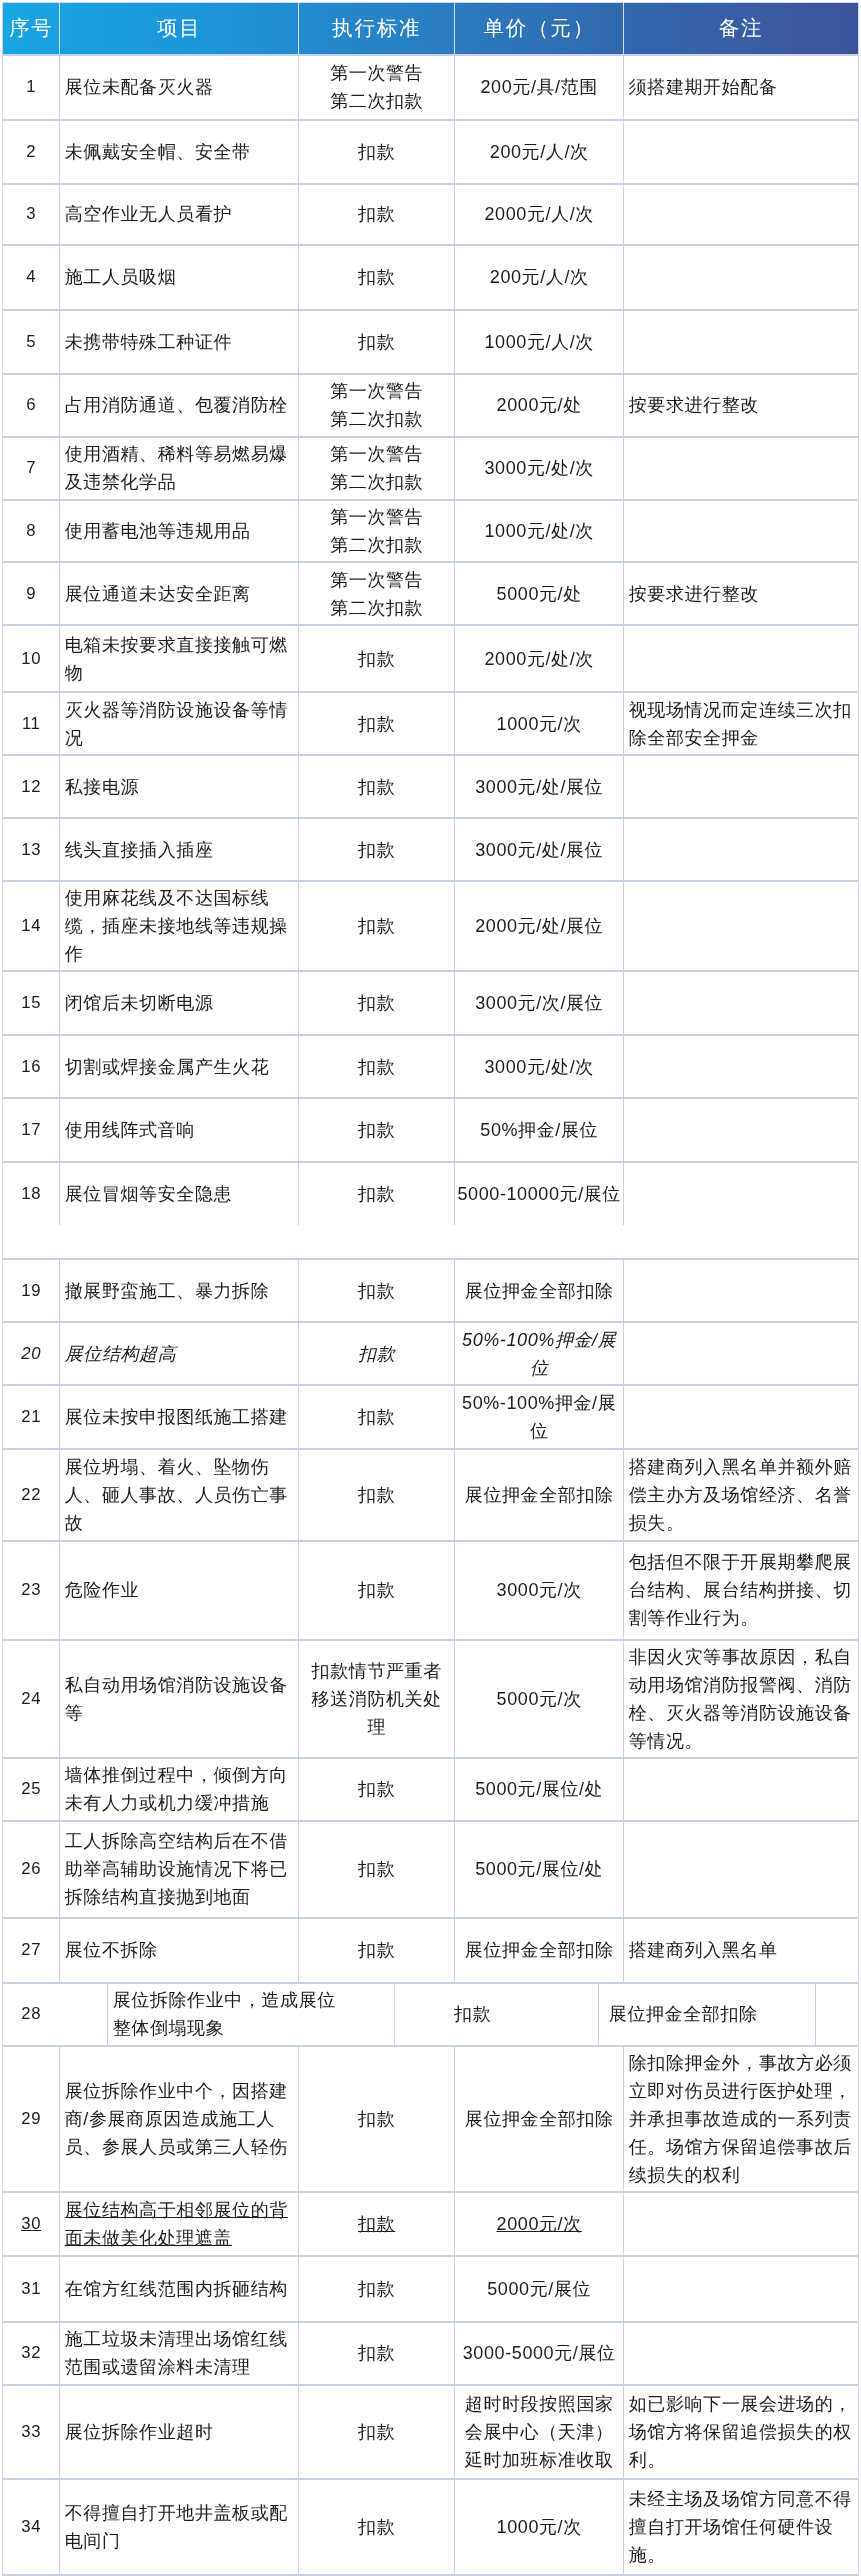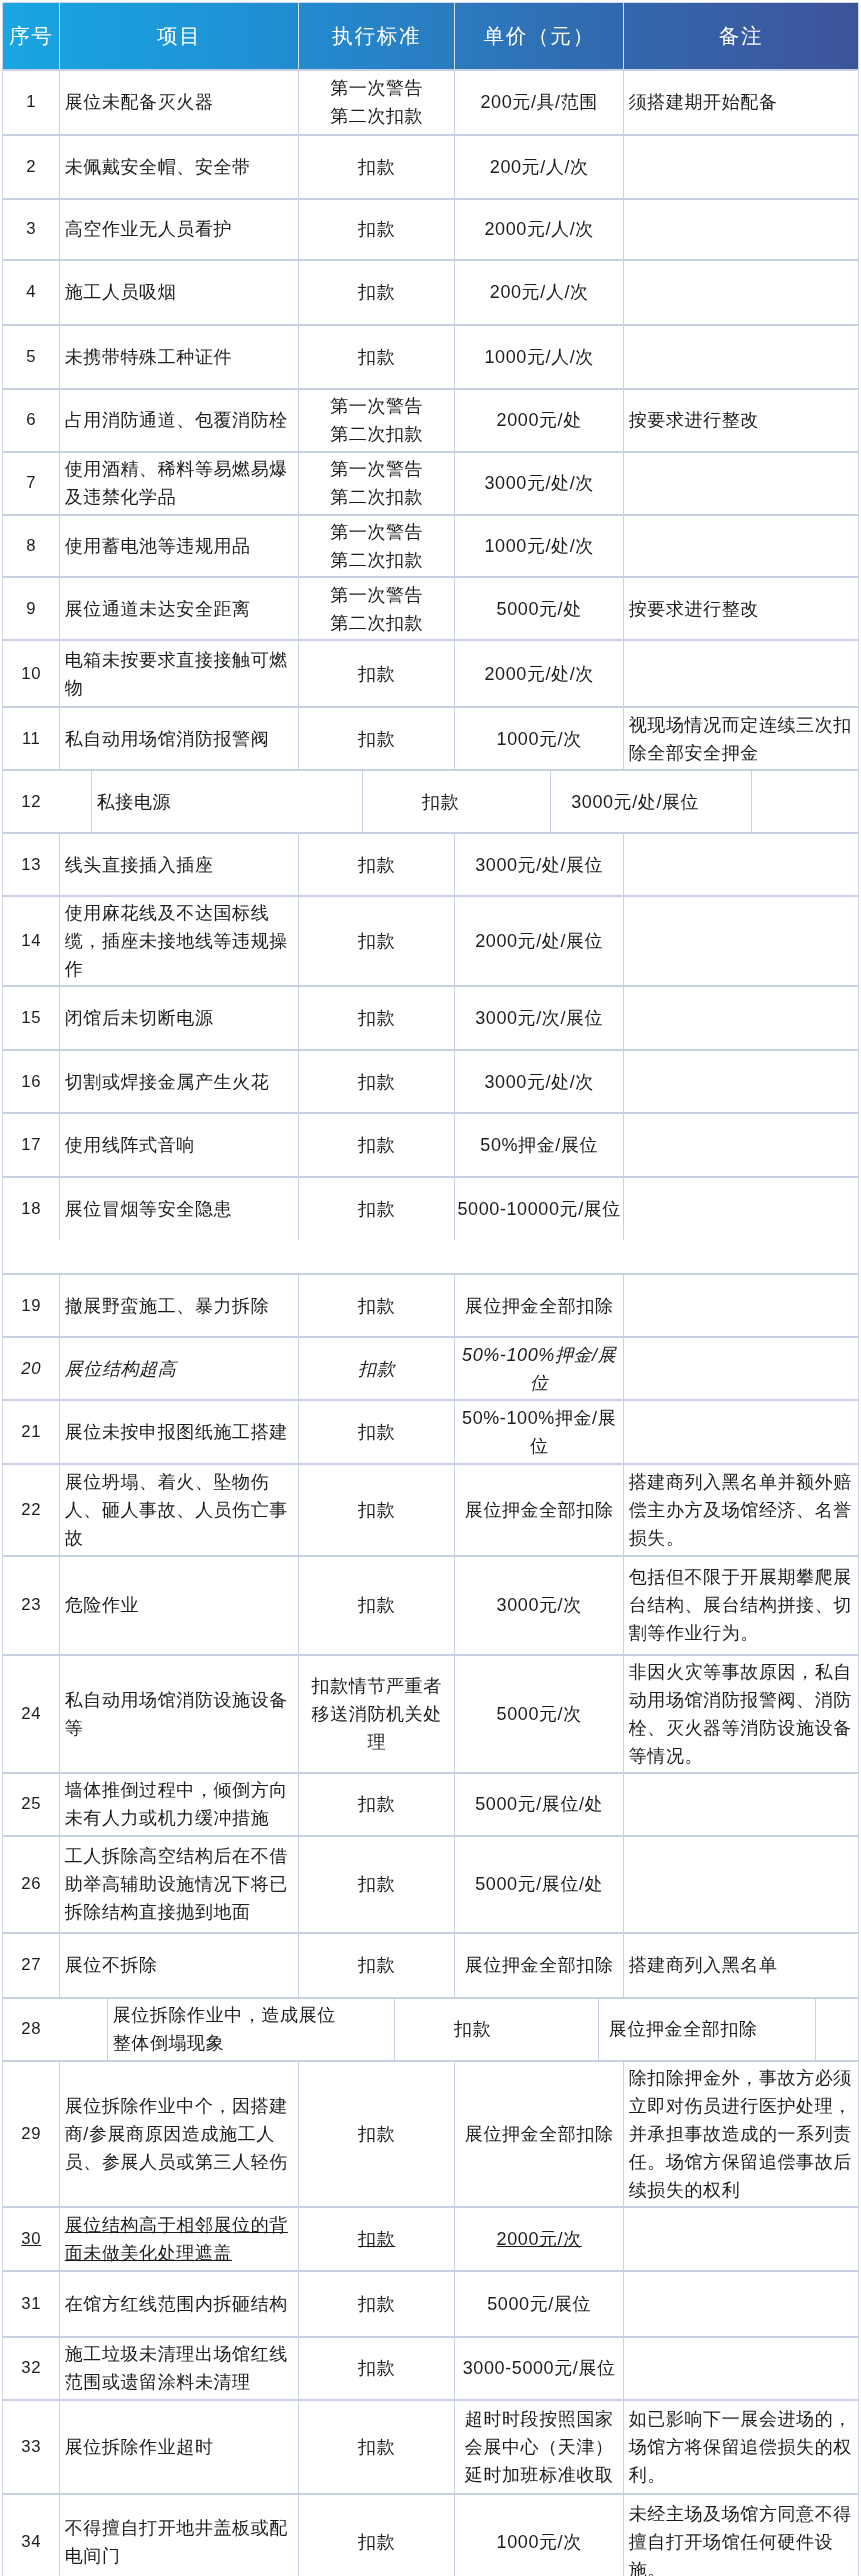--- a/index.html
+++ b/index.html
@@ -15,21 +15,21 @@
     -webkit-font-smoothing:antialiased;
   }
   .penalty-table{
     margin:1.7px 2.2px;
     border:1.1px solid #d3d8e8;
     background:#ffffff;
   }
   .hrow{
     display:grid;
     grid-template-columns:56px 239px 156px 169px 1fr;
-    height:66px;
+    height:51px;
     box-sizing:border-box;
     background:linear-gradient(90deg,#18a6e2 0%,#1e93d6 26%,#2a7dc2 50%,#3268ae 72%,#3a5ca3 88%,#3d5399 100%);
   }
   .hcell{
     display:flex;align-items:center;justify-content:center;
     color:#ffffff;
     font-size:20.6px;
     letter-spacing:1.7px;
     box-sizing:border-box;
   }
@@ -148,27 +148,27 @@
   <div class="row" style="min-height: 67px;">
     <div class="cell c-no">10</div>
     <div class="cell c-item">电箱未按要求直接接触可燃物</div>
     <div class="cell c-standard">扣款</div>
     <div class="cell c-price">2000元/处/次</div>
     <div class="cell c-remark"></div>
   </div>
 
   <div class="row" style="min-height: 63px;">
     <div class="cell c-no">11</div>
-    <div class="cell c-item">私自动用场馆消防报警阀</div>
+    <div class="cell c-item">灭火器等消防设施设备等情况</div>
     <div class="cell c-standard">扣款</div>
     <div class="cell c-price">1000元/次</div>
     <div class="cell c-remark">视现场情况而定连续三次扣除全部安全押金</div>
   </div>
 
-  <div class="row" style="min-height: 63px; gap: 32px;">
+  <div class="row" style="min-height: 63px;">
     <div class="cell c-no">12</div>
     <div class="cell c-item">私接电源</div>
     <div class="cell c-standard">扣款</div>
     <div class="cell c-price">3000元/处/展位</div>
     <div class="cell c-remark"></div>
   </div>
 
   <div class="row" style="min-height: 63px;">
     <div class="cell c-no">13</div>
     <div class="cell c-item">线头直接插入插座</div>

